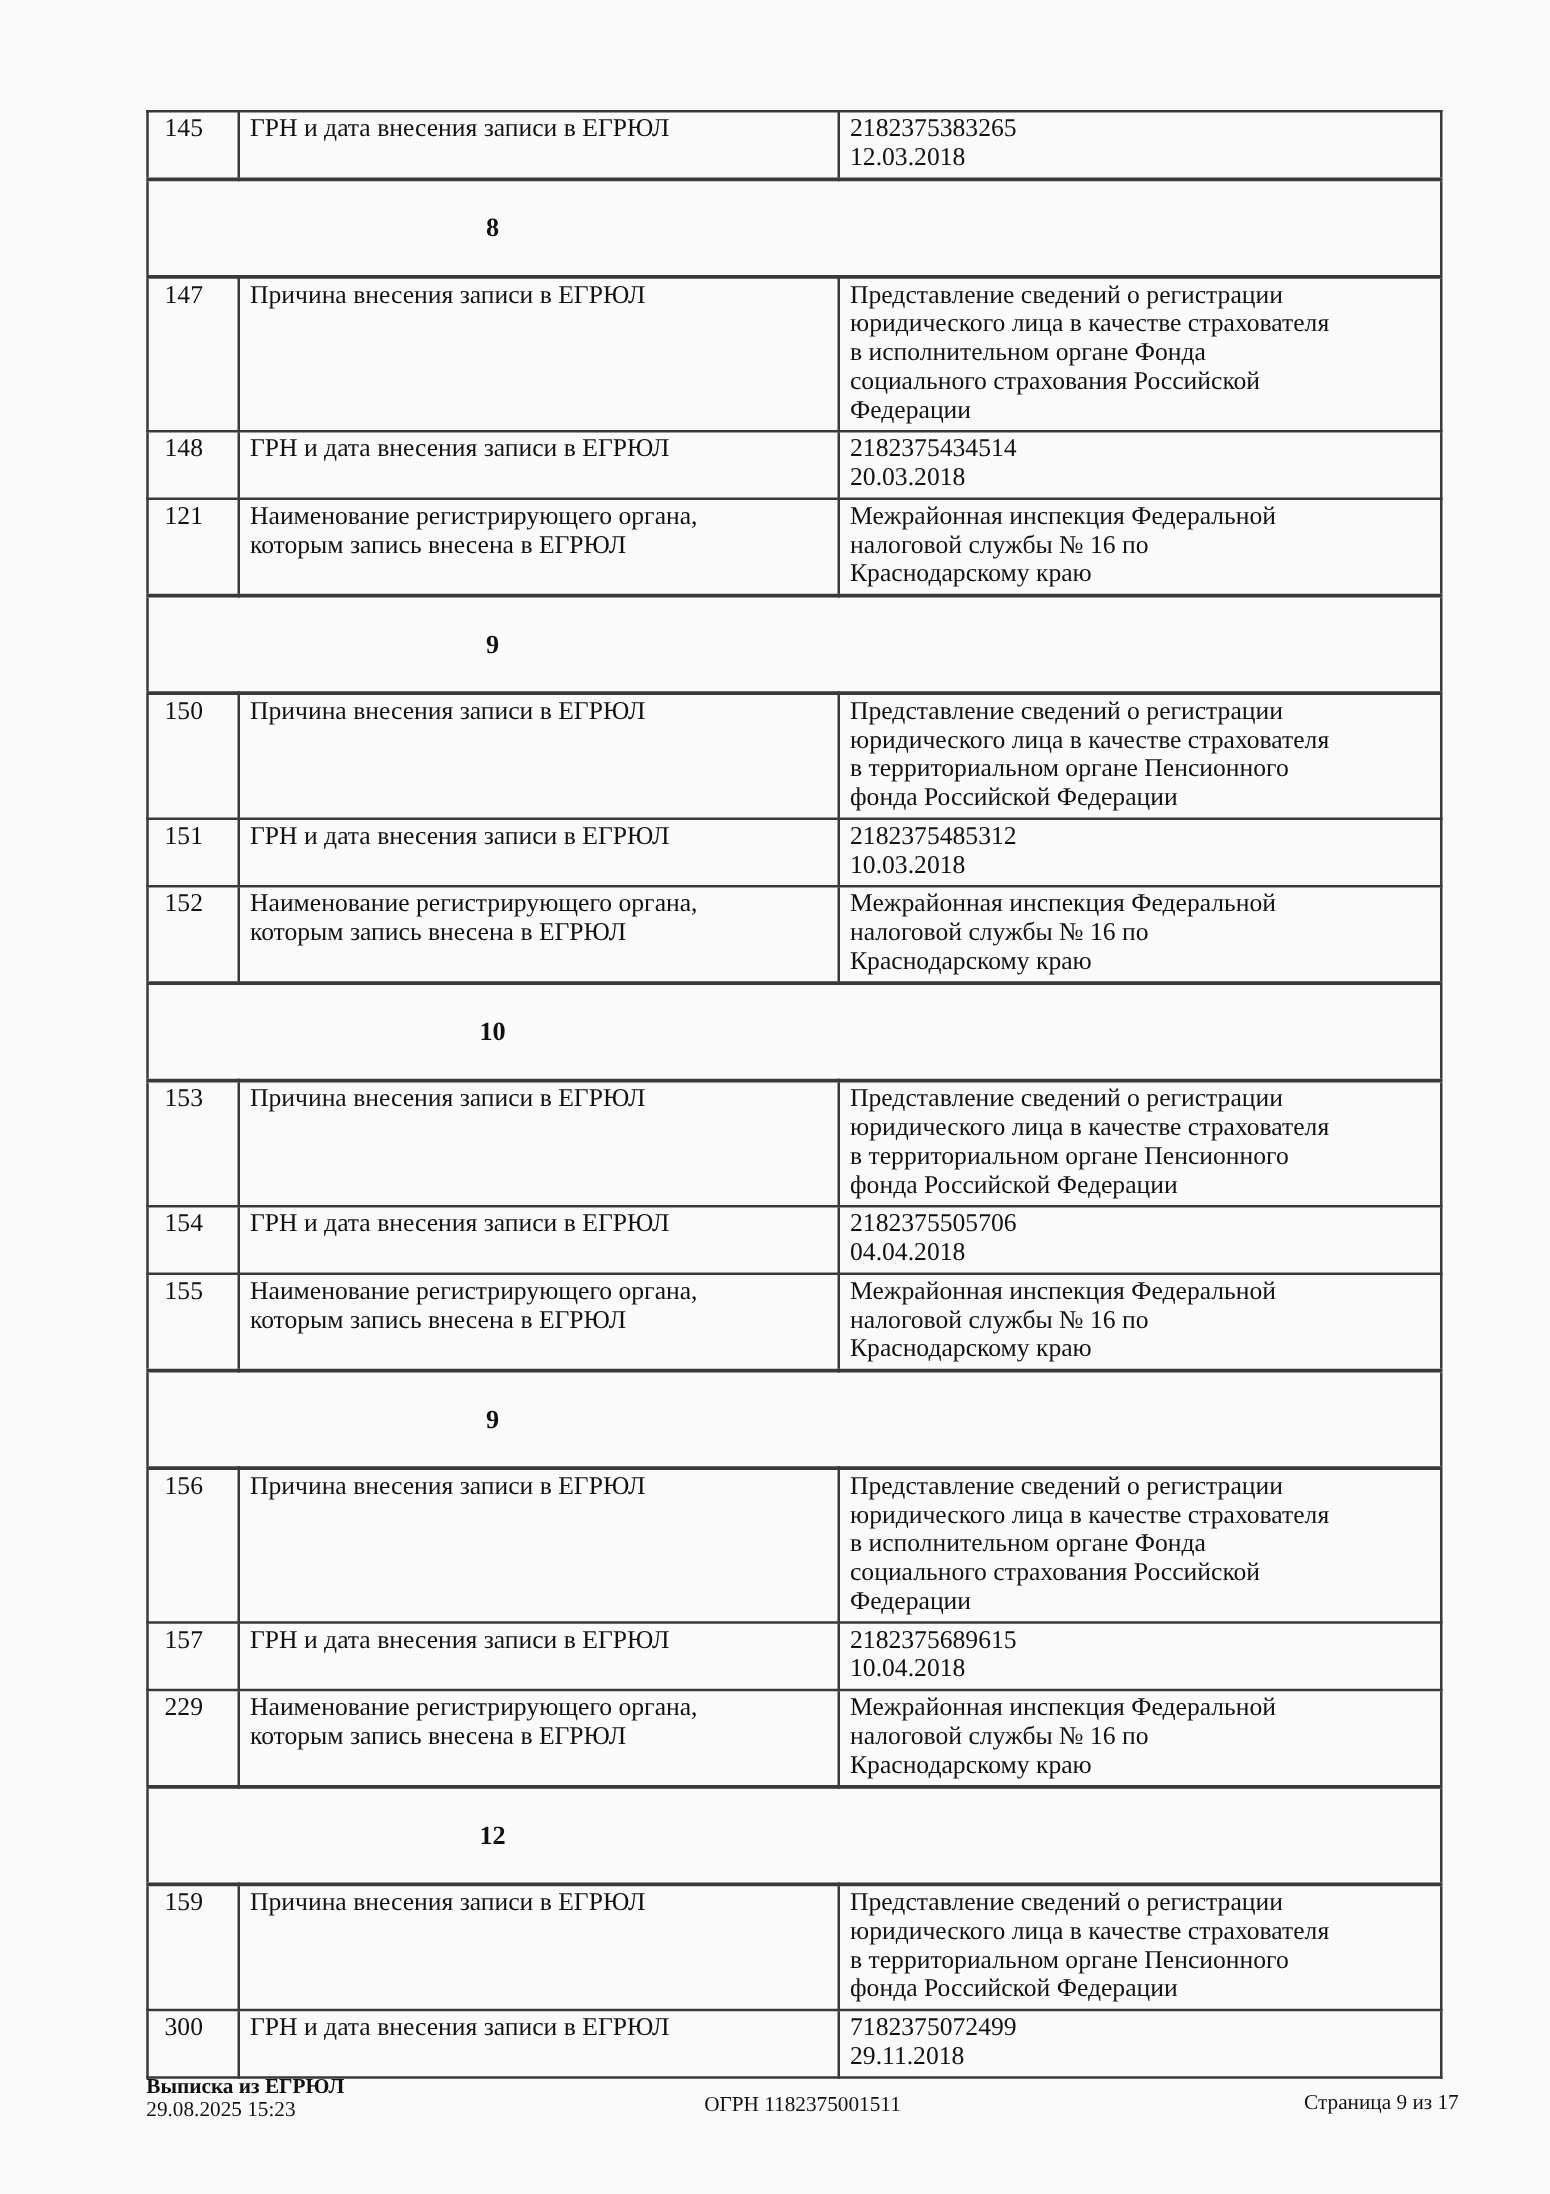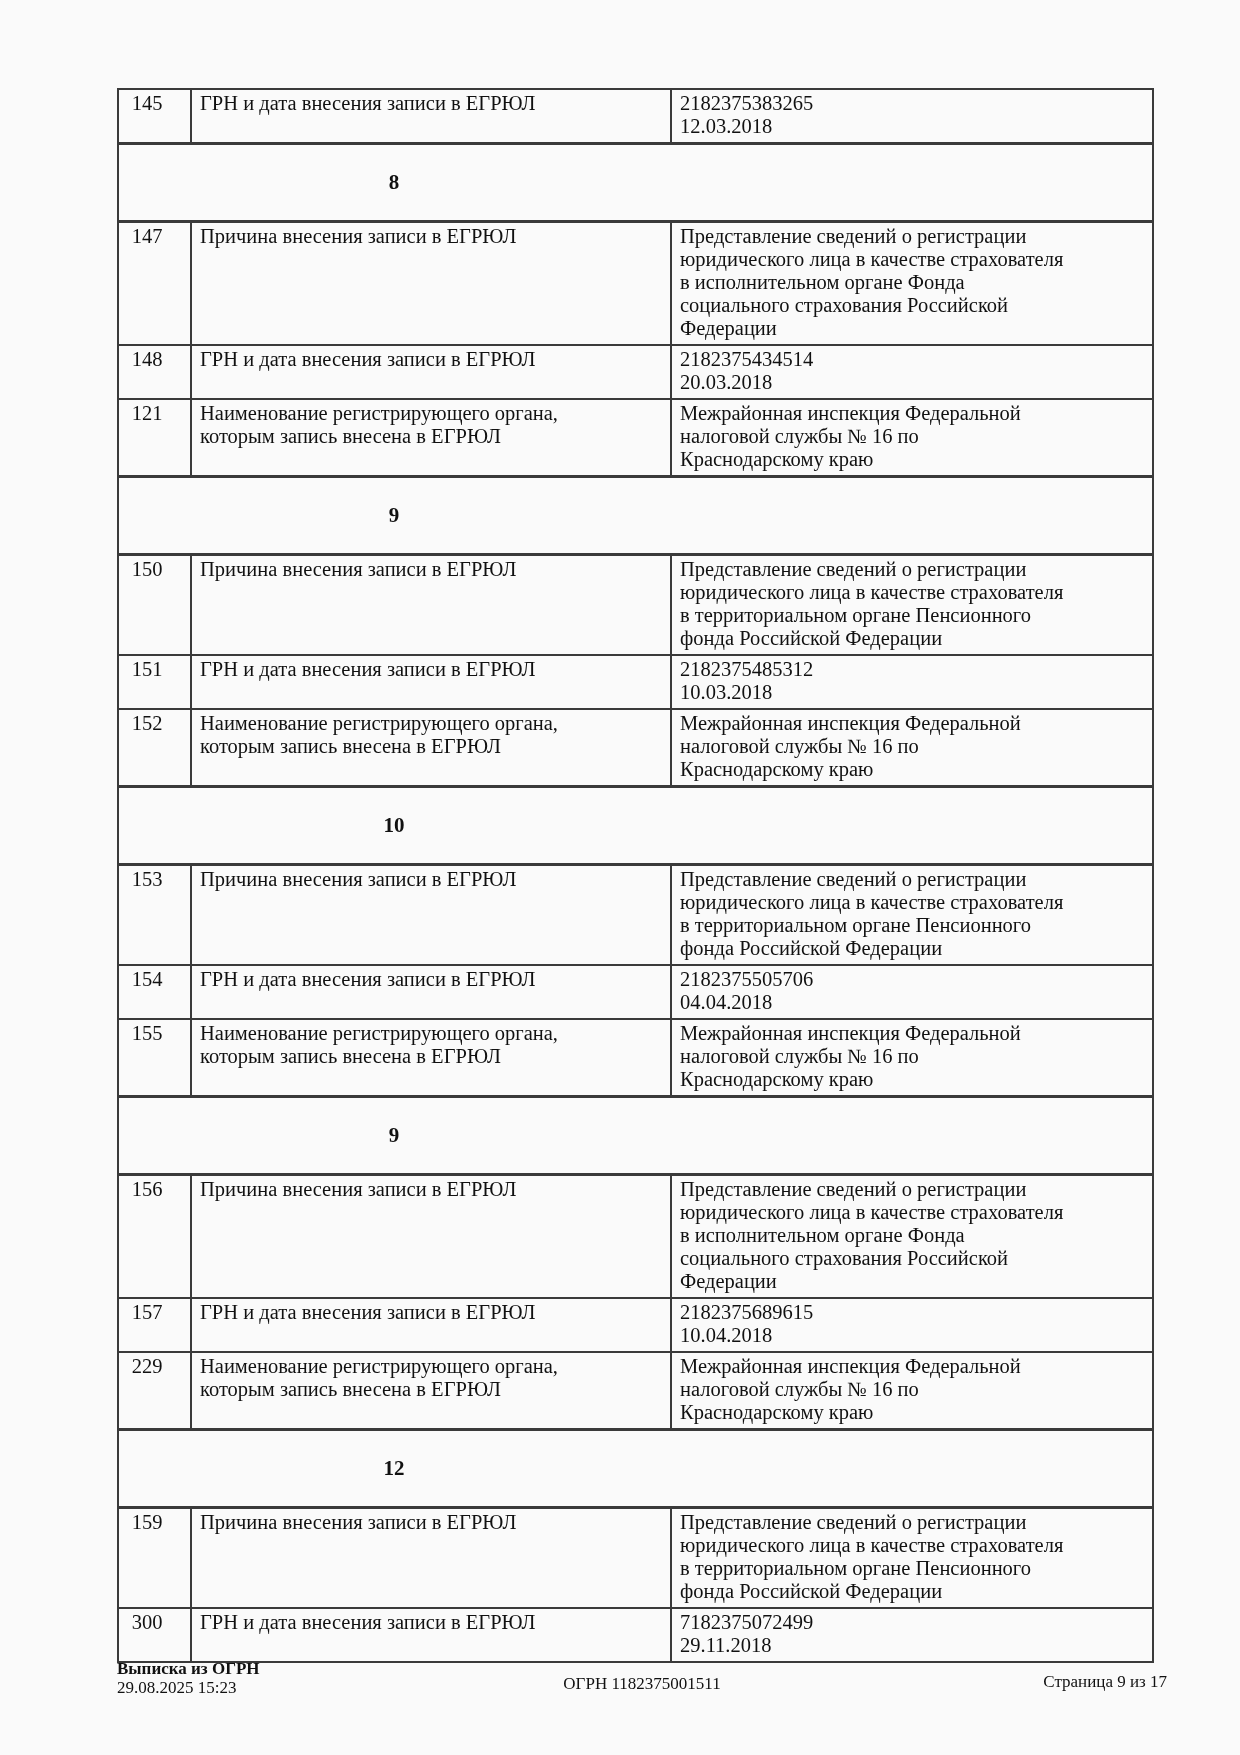--- a/index.html
+++ b/index.html
@@ -209,20 +209,20 @@
         <td class="c-num">300</td>
         <td class="c-label">ГРН и дата внесения записи в ЕГРЮЛ</td>
         <td class="c-value">7182375072499
 29.11.2018</td>
       </tr>
     </tbody>
   </table>
 
   <div class="footer">
     <div class="f-left">
-      <div class="f-title">Выписка из ОГРН</div>
+      <div class="f-title">Выписка из ЕГРЮЛ</div>
       <div class="f-datetime">29.08.2025 15:23</div>
     </div>
     <div class="f-center">ОГРН 1182375001511</div>
     <div class="f-right">Страница 9 из 17</div>
   </div>
 
 </div>
 
 </body></html>

